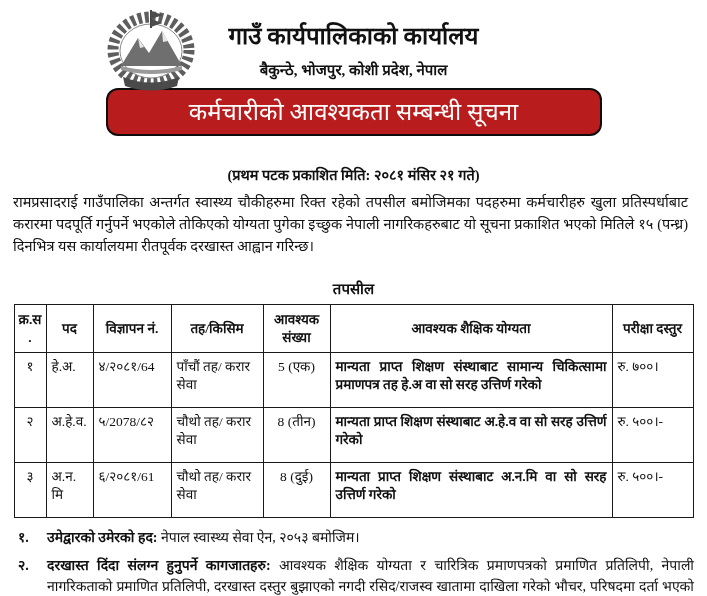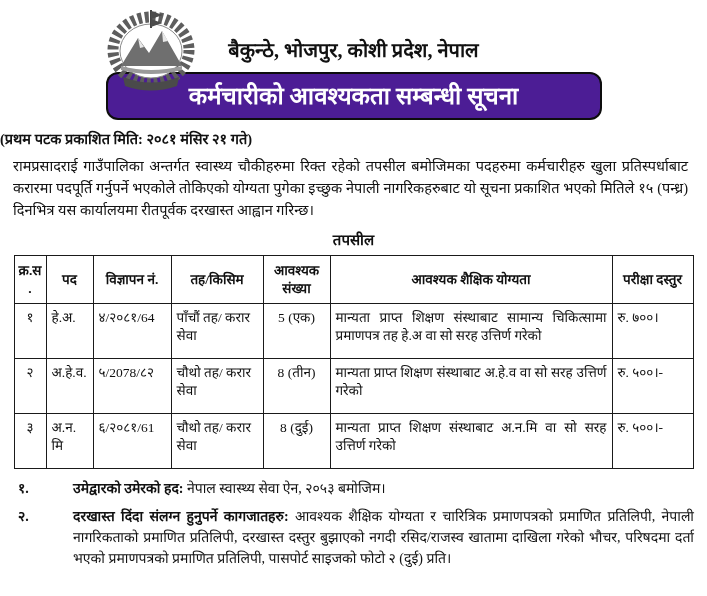--- a/index.html
+++ b/index.html
@@ -8,48 +8,48 @@
     background:#ffffff; color:#111;
     font-family:"Liberation Serif","DejaVu Serif",serif;
   }
   .page { position:relative; width:707px; height:596px; }
 
   
   .emblem { position:absolute; left:104px; top:8px; width:94px; height:86px; }
   .masthead { text-align:center; padding-top:12px; }
   .masthead .municipality { font-size:31px; font-weight:bold; line-height:1.1; letter-spacing:.5px; }
   .masthead .office { font-size:24px; font-weight:bold; margin-top:6px; }
-  .masthead .address { font-size:20px; font-weight:bold; margin-top:24px; }
+  .masthead .address { font-size:15px; font-weight:bold; margin-top:8px; }
 
   
   .banner {
-    width:492px; margin:11px auto 0; background:#4c1d95; color:#fff;
-    border-radius:10px; text-align:center; font-size:24px; font-weight:bold;
+    width:492px; margin:11px auto 0; background:#b91c1c; color:#fff;
+    border-radius:10px; text-align:center; font-size:24px; font-weight:normal;
     padding:4px 0 7px; box-shadow:0 0 0 2px #0d0d0d;
   }
-  .pubdate { font-weight:bold; font-size:14.5px; margin-top:10px; }
+  .pubdate { text-align:center; font-weight:bold; font-size:14.5px; margin-top:30px; }
 
   
   .intro { margin:8px 19px 0 13px; font-size:14.5px; line-height:1.5; text-align:justify; }
-  .tapasil { text-align:center; font-weight:bold; font-size:15px; margin-top:8px; }
+  .tapasil { text-align:center; font-weight:bold; font-size:15px; margin-top:21px; }
 
   
   table.roster { border-collapse:collapse; margin:6px auto 0; width:679px; table-layout:fixed; }
   .roster th, .roster td { border:1.6px solid #1a1a1a; font-size:13.5px; padding:4px 5px; vertical-align:top; word-wrap:break-word; }
   .roster th { font-weight:bold; text-align:center; vertical-align:middle; line-height:1.3; padding:6px 3px; }
   .roster td.c-sn { text-align:center; }
   .roster td.c-count { text-align:center; }
-  .roster td.c-qual { text-align:justify; }
+  .roster td.c-qual { text-align:justify;font-weight:bold; }
   .roster tbody td { height:46px; }
 
   
   .notes { margin:9px 13px 0 13px; }
   .note { display:flex; font-size:14px; line-height:1.5; margin-bottom:7px; }
   .note-num { flex:none; width:29px; font-weight:bold; padding-left:5px; }
-  .note-body { flex:1; text-align:justify;margin-left:26px; }
+  .note-body { flex:1; text-align:justify; }
   .note-body .lead { font-weight:bold; }
 </style>
 </head>
 <body>
 
 <div class="page">
 
   <div class="emblem">
     <svg viewBox="0 0 94 86" width="94" height="86" xmlns="http://www.w3.org/2000/svg">
       <ellipse cx="47" cy="42" rx="38" ry="33" fill="none" stroke="#5e5e5e" stroke-width="11" stroke-dasharray="4 3"></ellipse>
@@ -57,20 +57,21 @@
       <path d="M17,58 L34,30 L45,45 L58,23 L78,58 Z" fill="#6f6f6f"></path>
       <path d="M34,30 L40,39 L36,40 Z M58,23 L64,33 L59,34 Z" fill="#e8e8e8"></path>
       <path d="M17,58 Q47,66 78,58 L78,62 Q47,70 17,62 Z" fill="#9a9a9a"></path>
       <line x1="47" y1="2" x2="47" y2="20" stroke="#444" stroke-width="2"></line>
       <path d="M47,3 L59,7 L47,11 L58,15 L47,19 Z" fill="#4c4c4c"></path>
       <path d="M19,69 Q47,80 75,69 L73,78 Q47,87 21,78 Z" fill="#4a4a4a"></path>
     </svg>
   </div>
 
   <div class="masthead">
+    <div class="office">गाउँ कार्यपालिकाको कार्यालय</div>
     <div class="address">बैकुन्ठे, भोजपुर, कोशी प्रदेश, नेपाल</div>
   </div>
 
   <div class="banner">
     <span>कर्मचारीको आवश्यकता सम्बन्धी सूचना</span>
   </div>
 
   <div class="pubdate">(प्रथम पटक प्रकाशित मिति: २०८१ मंसिर २१ गते)</div>
 
   <div class="intro">रामप्रसादराई गाउँपालिका अन्तर्गत स्वास्थ्य चौकीहरुमा रिक्त रहेको तपसील बमोजिमका पदहरुमा कर्मचारीहरु खुला प्रतिस्पर्धाबाट करारमा पदपूर्ति गर्नुपर्ने भएकोले तोकिएको योग्यता पुगेका इच्छुक नेपाली नागरिकहरुबाट यो सूचना प्रकाशित भएको मितिले १५ (पन्ध्र) दिनभित्र यस कार्यालयमा रीतपूर्वक दरखास्त आह्वान गरिन्छ।</div>

